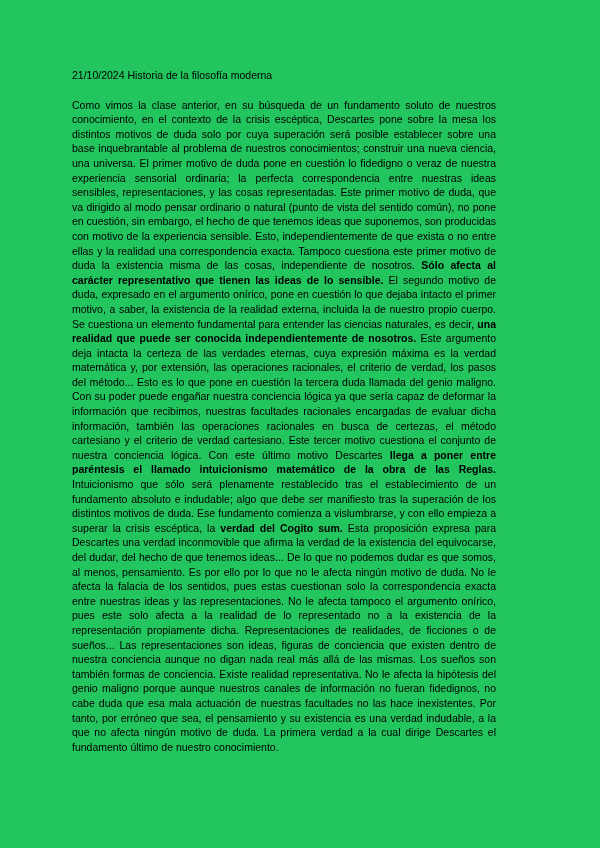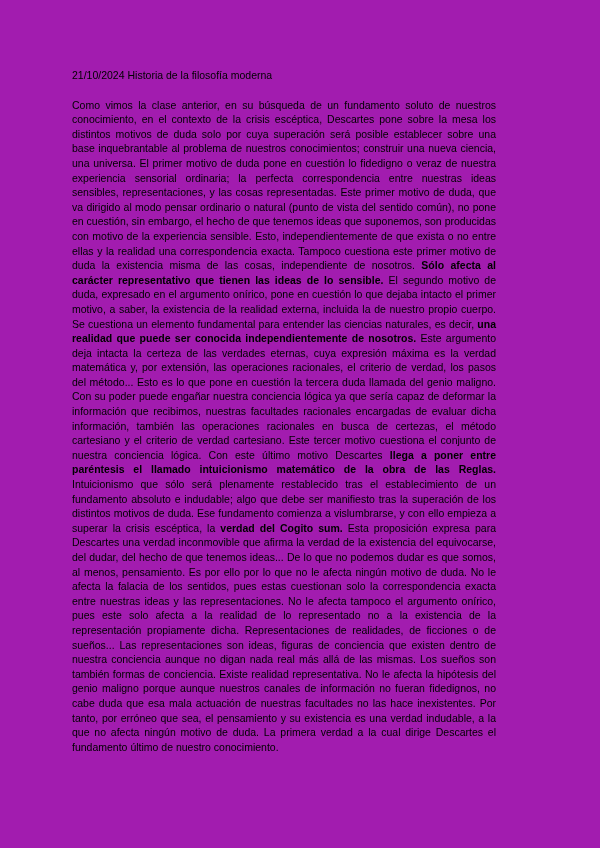--- a/index.html
+++ b/index.html
@@ -12,21 +12,21 @@
     height: 848px;
     font-family: "Liberation Sans", sans-serif;
     color: #000000;
     overflow: hidden;
   }
   .page {
     width: 600px;
     height: 848px;
     box-sizing: border-box;
     padding: 68px 104px 0 72px;
-    background: #a21caf;
+    background: #22c55e;
     overflow: hidden;
   }
   .doc-header {
     font-size: 10.5px;
     line-height: 14.6px;
     margin: 0 0 15px 0;
     text-align: left;
     white-space: nowrap;
   }
   p.body-text {

